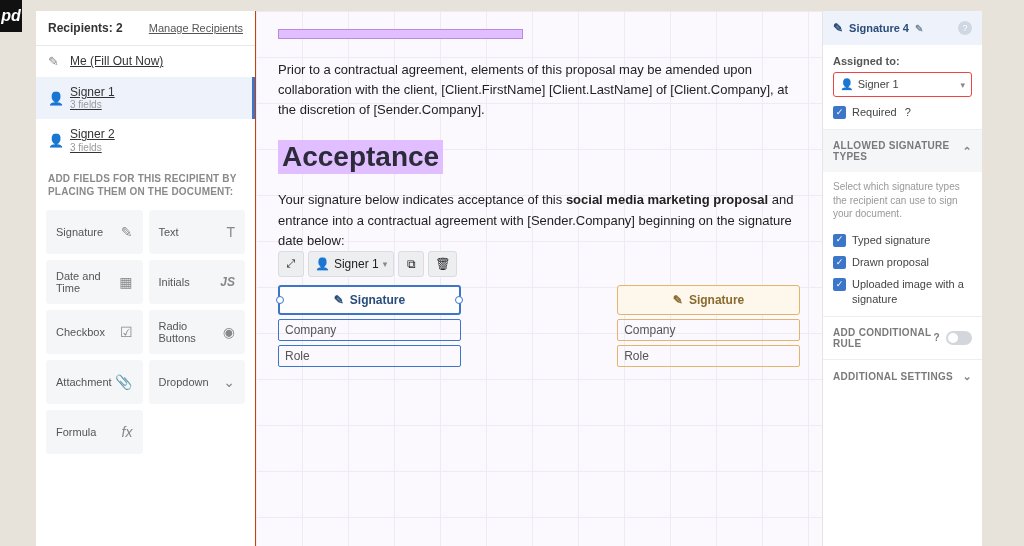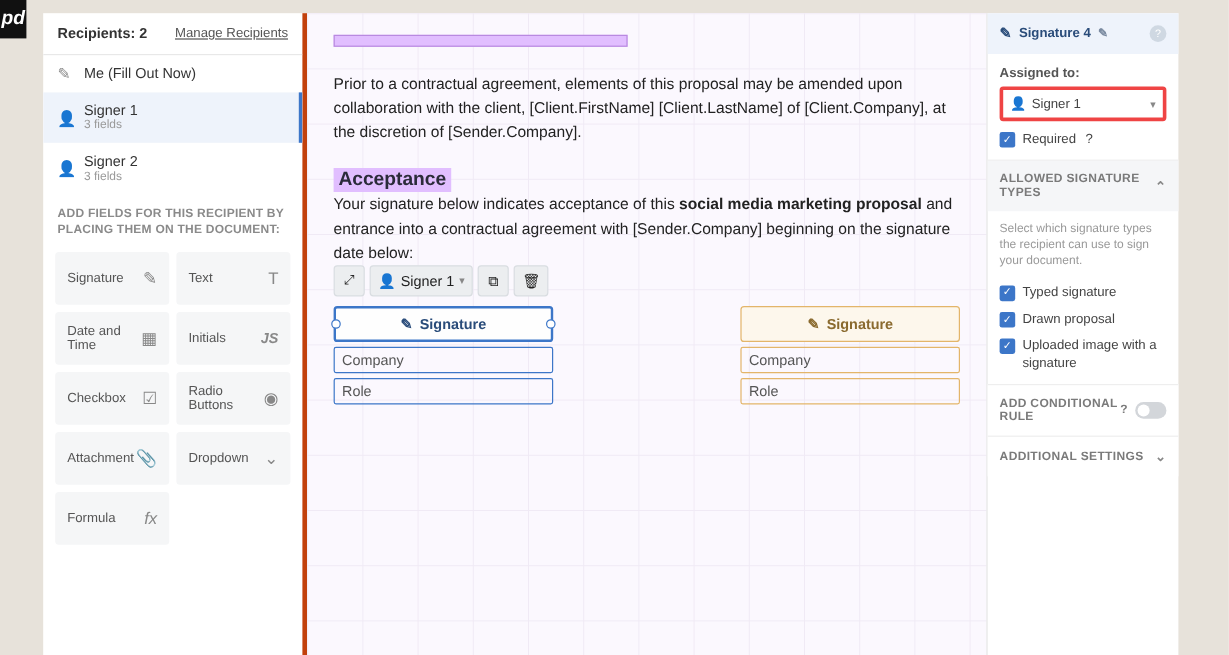--- a/index.html
+++ b/index.html
@@ -1,40 +1,40 @@
 <!DOCTYPE html>
 <html><head>
 <meta charset="utf-8">
 <style>
 * { box-sizing: border-box; margin: 0; padding: 0; font-family: -apple-system, BlinkMacSystemFont, "Segoe UI", Arial, sans-serif; }
 body { background: #e7e2da; width: 1024px; height: 546px; overflow: hidden; position: relative; }
 .logo { position: absolute; top: 0; left: 0; width: 22px; height: 32px; background: #111; color: #fff; display: flex; align-items: center; justify-content: center; font-size: 16px; font-style: italic; font-weight: bold; }
 .main-frame { position: absolute; top: 11px; left: 36px; width: 946px; height: 535px; background: #fff; display: flex; }
 
-.left-panel { width: 220px; border-right: 4px solid #c2410c; overflow-y: auto; }
+.left-panel { width: 220px; border-right: 1px solid #c2410c; overflow-y: auto; }
 .lp-header { display: flex; justify-content: space-between; align-items: center; padding: 10px 12px; border-bottom: 1px solid #e8e8e8; font-size: 12px; }
 .lp-header .count { font-weight: 700; color: #333; }
 .lp-header .manage { color: #555; text-decoration: underline; font-size: 11px; }
 .lp-section-label { font-size: 10px; font-weight: 700; color: #8a8a8a; letter-spacing: 0.2px; padding: 10px 12px 6px; line-height: 1.3; }
 .recip-item { display: flex; align-items: center; padding: 8px 12px; font-size: 12px; color: #333; cursor: pointer; }
 .recip-item.active { background: #eef3fb; border-right: 3px solid #3c76c8; }
 .recip-item .ricon { width: 14px; margin-right: 8px; font-size: 13px; }
 .recip-item .ricon.blue { color: #3c76c8; }
 .recip-item .ricon.orange { color: #e6a23c; }
 .recip-item .ricon.gray { color: #888; }
-.recip-item .rtxt { display: flex; flex-direction: column; line-height: 1.2; }
+.recip-item .rtxt { display: flex; flex-direction: column; line-height: 1.2; text-decoration: underline; }
 .recip-item .rtxt .sub { font-size: 10px; color: #999; }
 .fields-grid { display: grid; grid-template-columns: 1fr 1fr; gap: 6px; padding: 6px 10px 10px; }
 .field-tile { background: #f5f6f7; border-radius: 3px; padding: 10px 10px; display: flex; align-items: center; justify-content: space-between; font-size: 11px; color: #555; cursor: grab; min-height: 44px; }
 .field-tile .ficon { color: #888; font-size: 14px; }
 
 .doc-area { flex: 1; background-image: linear-gradient(#f0eaf5 1px, transparent 1px), linear-gradient(90deg, #f0eaf5 1px, transparent 1px); background-size: 46px 46px; background-color: #fbf8fe; padding: 18px 22px; font-size: 13px; color: #222; overflow: hidden; }
 .doc-area p { line-height: 1.55; margin-bottom: 20px; }
 .doc-area .purple-bar { display:inline-block; width:245px; height:10px; background:#e1beff; border:1px solid #b98ae0; margin-bottom:18px; }
-.doc-area h2 { font-size: 16px; font-weight: 800; color: #2b2b3a; display: inline-block; background: #e1beff; padding: 1px 4px; }
+.doc-area h2 { font-size: 28px; font-weight: 800; color: #2b2b3a; display: inline-block; background: #e1beff; padding: 1px 4px; margin-bottom: 16px; }
 .sig-blocks { display: flex; gap: 30px; margin-top: 10px; position: relative; }
 .sig-block { width: 190px; }
 .sig-toolbar { position: absolute; top: -34px; left: 0; display: flex; gap: 4px; }
 .tb-btn { background: #eceef0; border: 1px solid #d9dde1; border-radius: 3px; height: 26px; min-width: 26px; padding: 0 6px; display: flex; align-items: center; justify-content: center; font-size: 12px; cursor: pointer; }
 .tb-btn .dd-icon { color:#3c76c8; margin-right:4px; font-size:12px; }
 .tb-btn .chev { font-size: 9px; color: #888; margin-left: 4px; }
 .sig-label { border-radius: 3px; height: 30px; display: flex; align-items: center; justify-content: center; font-size: 12px; font-weight: 600; gap: 6px; }
 .sig-label.blue-active { border: 2px solid #3c76c8; color: #2a4c7a; background: #fefefe; position: relative; }
 .sig-label.blue-active::before, .sig-label.blue-active::after { content:''; position:absolute; width:6px; height:6px; background:#fff; border:1px solid #3c76c8; border-radius:50%; }
 .sig-label.blue-active::before { left:-4px; top:50%; margin-top:-4px; }
@@ -44,21 +44,21 @@
 .sig-block.blue .input-line { border: 1px solid #3c76c8; }
 .sig-block.orange .input-line { border: 1px solid #e3b56a; }
 
 .right-panel { width: 160px; border-left: 1px solid #e5e5e5; font-size: 11px; color: #444; }
 .rp-header { background: #eef3fb; padding: 10px 10px; display: flex; align-items: center; justify-content: space-between; }
 .rp-header .h-left { display: flex; align-items: center; gap: 6px; font-weight: 700; color: #2a4c7a; }
 .rp-header .h-left .pen { font-size: 12px; }
 .rp-header .qmark { width: 14px; height: 14px; border-radius: 50%; background: #cfd8e2; color: #fff; display: flex; align-items: center; justify-content: center; font-size: 9px; }
 .rp-section { padding: 10px 10px; border-bottom: 1px solid #eee; }
 .rp-label { font-size: 11px; color: #555; margin-bottom: 5px; font-weight: 600; }
-.rp-select { border: 3px solid #ef4444; border-radius: 3px; padding: 5px 6px; display: flex; align-items: center; justify-content: space-between; font-size: 11px; }
+.rp-select { border: 1px solid #ef4444; border-radius: 3px; padding: 5px 6px; display: flex; align-items: center; justify-content: space-between; font-size: 11px; }
 .rp-select .sicon { color: #3c76c8; margin-right: 4px; font-size: 11px; }
 .rp-select .chev { font-size: 9px; color: #888; }
 .cb-row { display: flex; align-items: flex-start; gap: 6px; font-size: 11px; color: #444; margin-top: 8px; line-height: 1.3; }
 .cb-row .cb { width: 13px; height: 13px; border-radius: 2px; background: #3c76c8; color: #fff; display: flex; align-items: center; justify-content: center; font-size: 9px; flex-shrink: 0; margin-top: 1px; }
 .rp-collapse-header { background: #f5f6f8; padding: 10px 10px; display: flex; align-items: center; justify-content: space-between; font-size: 10px; font-weight: 700; color: #7a7a7a; letter-spacing: 0.3px; }
 .rp-collapse-header .chev { font-size: 11px; color: #888; }
 .rp-note { font-size: 10px; color: #999; line-height: 1.35; padding: 8px 10px 2px; }
 .toggle { width: 26px; height: 14px; border-radius: 7px; background: #d3d6da; position: relative; }
 .toggle::after { content:''; position:absolute; width:10px; height:10px; background:#fff; border-radius:50%; top:2px; left:2px; }
 </style>

